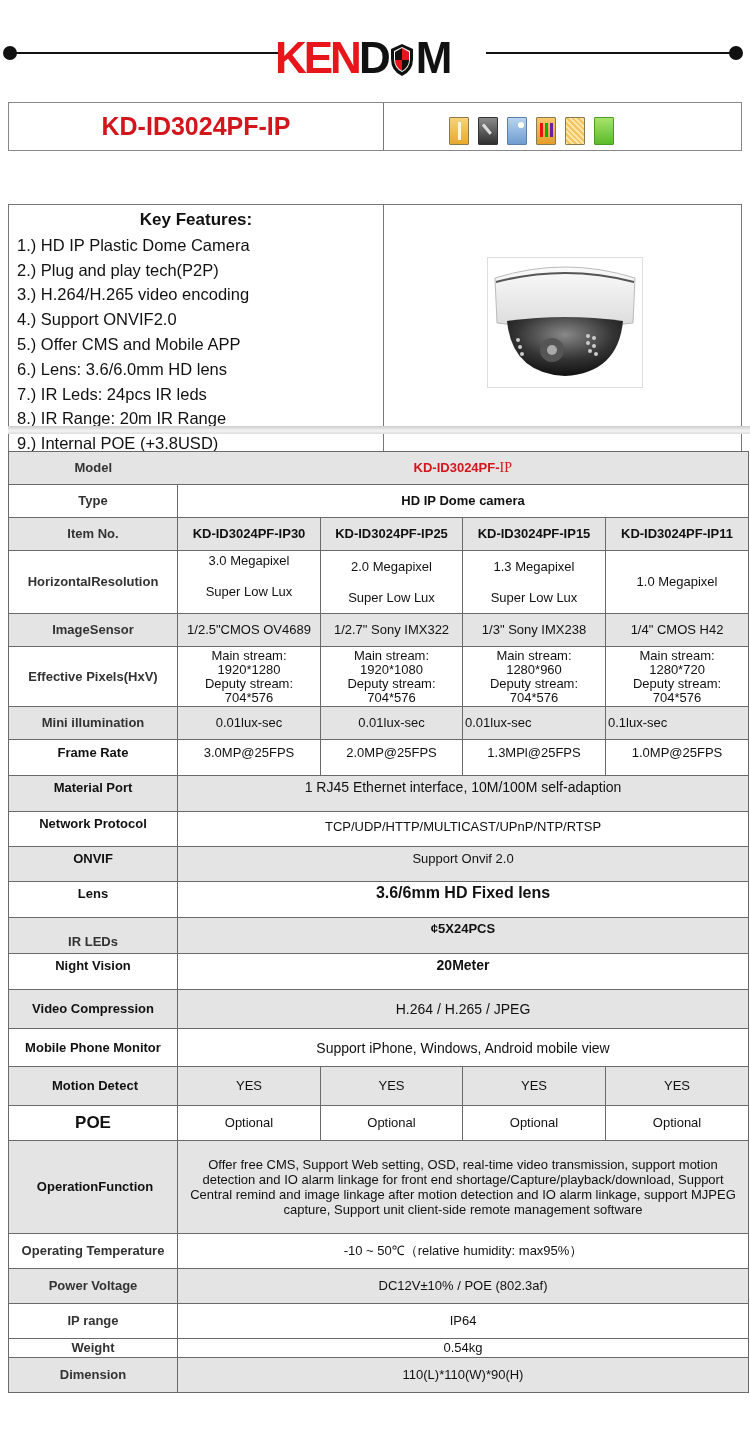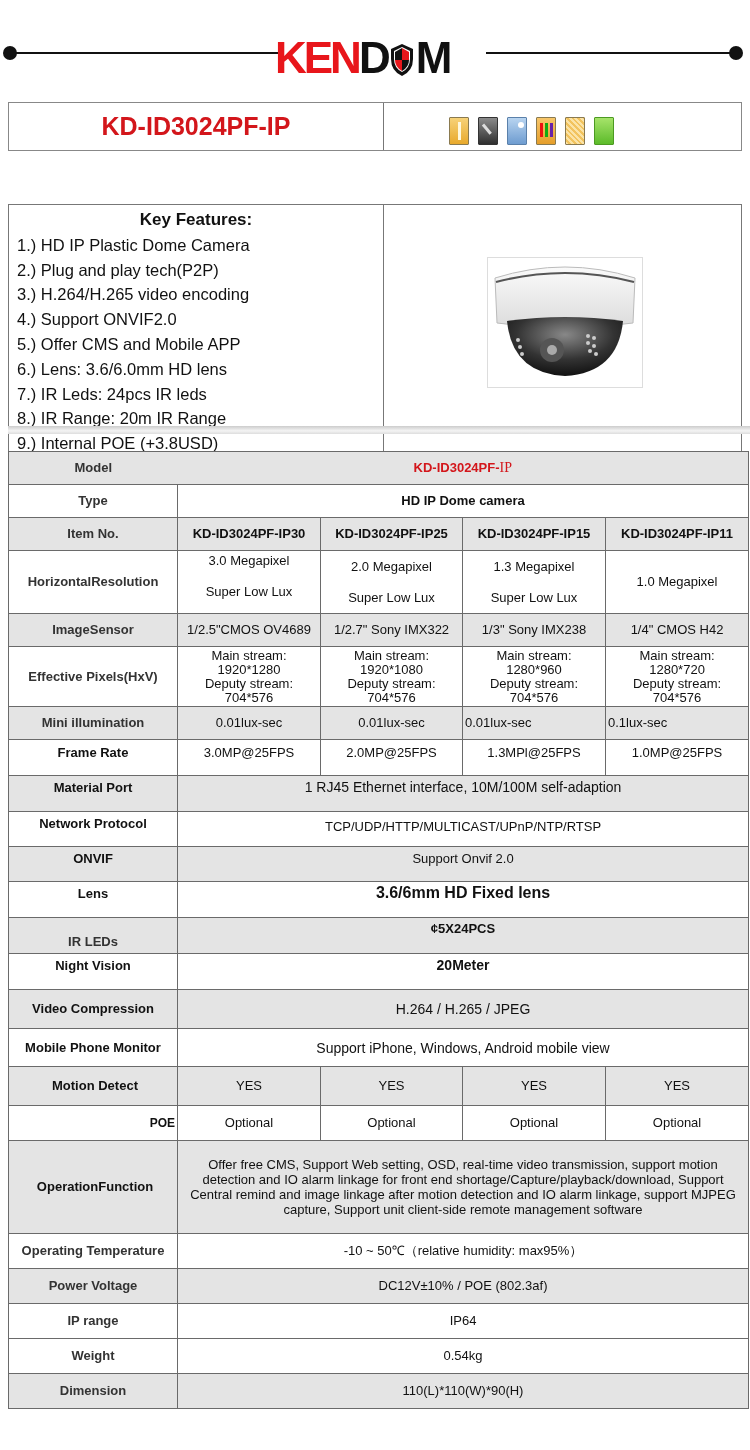--- a/index.html
+++ b/index.html
@@ -248,21 +248,21 @@
     <td colspan="4" style="font-size:14px;">Support iPhone, Windows, Android mobile view</td>
   </tr>
   <tr class="g" style="height:39px">
     <td class="laL">Motion Detect</td>
     <td>YES</td>
     <td>YES</td>
     <td>YES</td>
     <td>YES</td>
   </tr>
   <tr class="w" style="height:35px">
-    <td class="lab2" style="font-size:12px;text-align:right;">POE</td>
+    <td class="lab2" style="font-size:17px;">POE</td>
     <td>Optional</td>
     <td>Optional</td>
     <td>Optional</td>
     <td>Optional</td>
   </tr>
   <tr class="g" style="height:93px">
     <td class="laL">OperationFunction</td>
     <td colspan="4" style="padding:0 6px;line-height:15px;">Offer free CMS, Support Web setting, OSD, real-time video transmission, support motion detection and IO alarm linkage for front end shortage/Capture/playback/download, Support Central remind and image linkage after motion detection and IO alarm linkage, support MJPEG capture, Support unit client-side remote management software</td>
   </tr>
   <tr class="w" style="height:35px">
@@ -270,21 +270,21 @@
     <td colspan="4">-10 ~ 50℃（relative humidity: max95%）</td>
   </tr>
   <tr class="g" style="height:35px">
     <td class="lab">Power Voltage</td>
     <td colspan="4">DC12V±10% / POE (802.3af)</td>
   </tr>
   <tr class="w" style="height:35px">
     <td class="lab">IP range</td>
     <td colspan="4">IP64</td>
   </tr>
-  <tr class="w" style="height:35px">
+  <tr class="w" style="height:19px">
     <td class="lab">Weight</td>
     <td colspan="4">0.54kg</td>
   </tr>
   <tr class="g" style="height:35px">
     <td class="lab">Dimension</td>
     <td colspan="4">110(L)*110(W)*90(H)</td>
   </tr>
 </tbody>
   </table>
 

